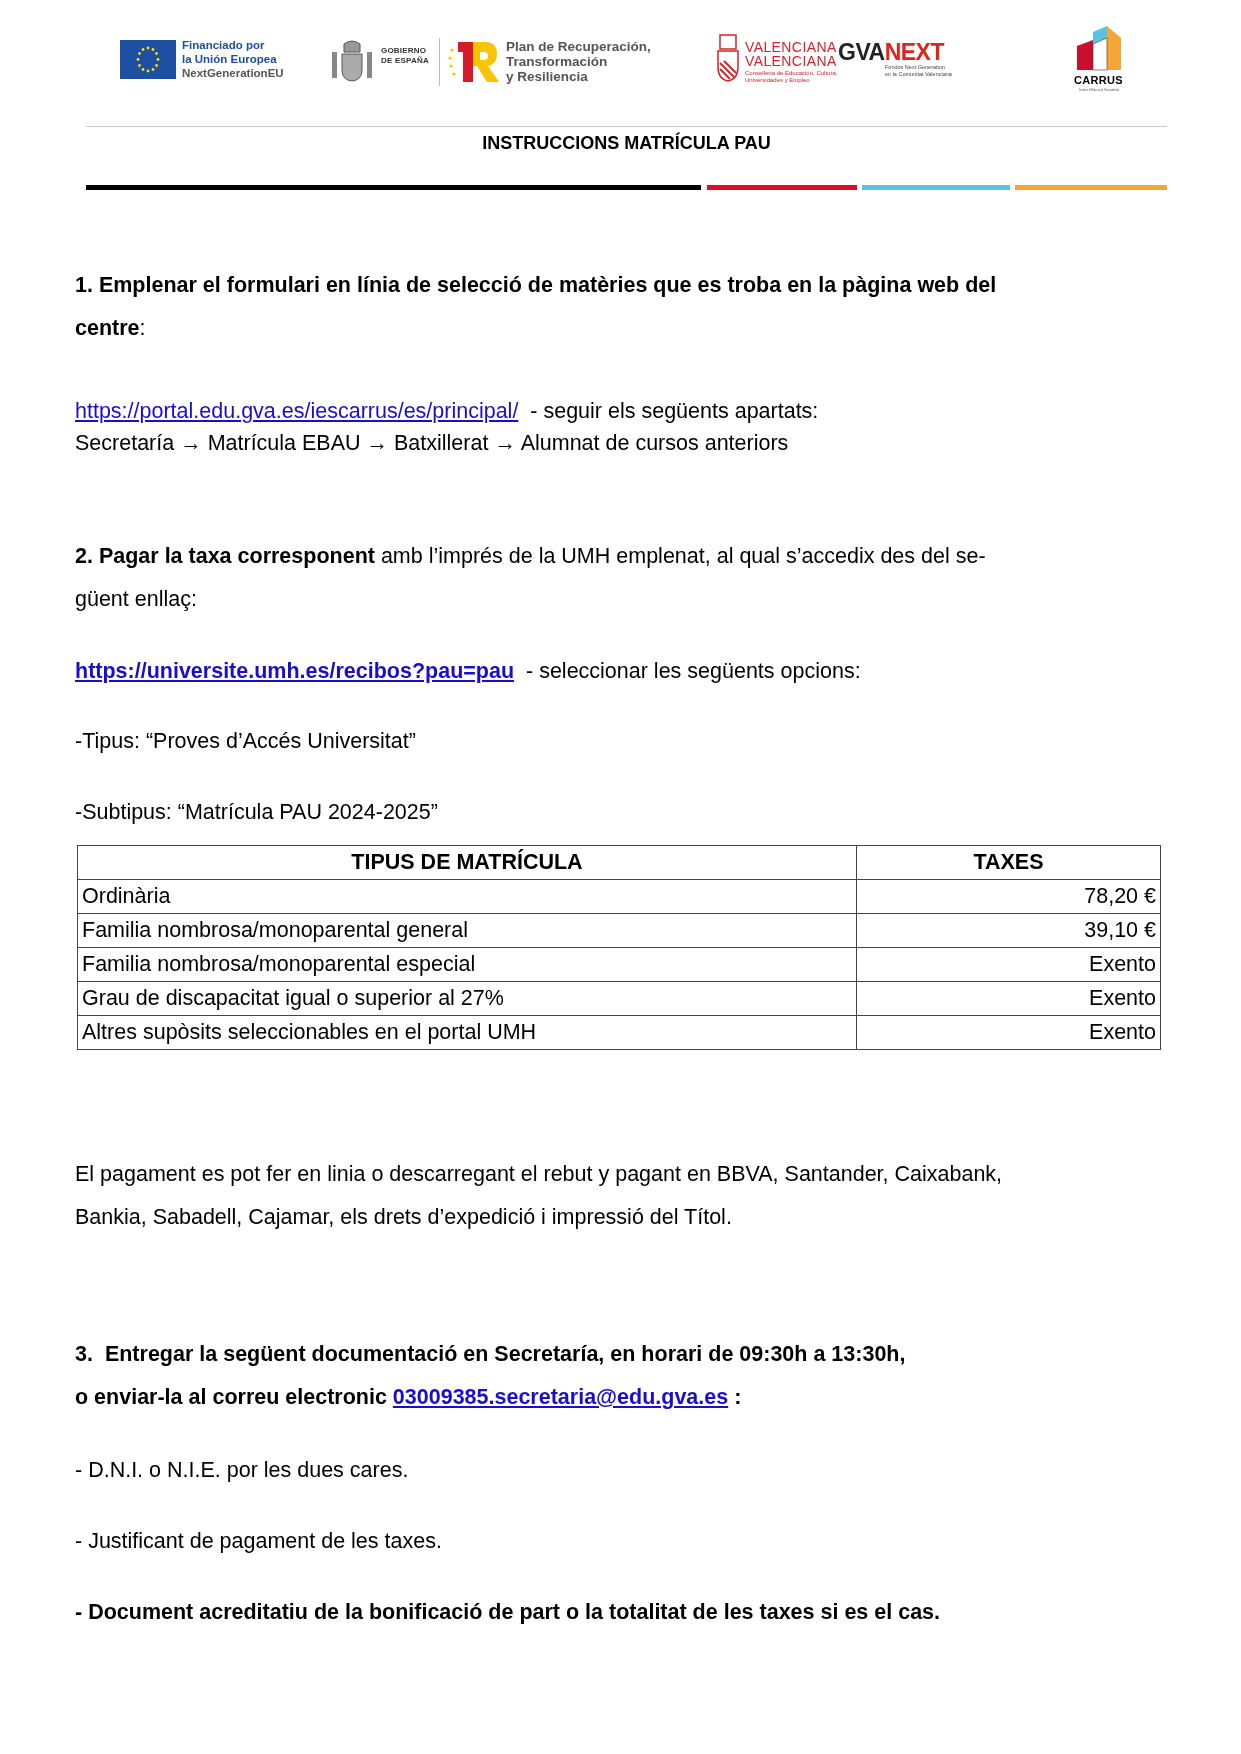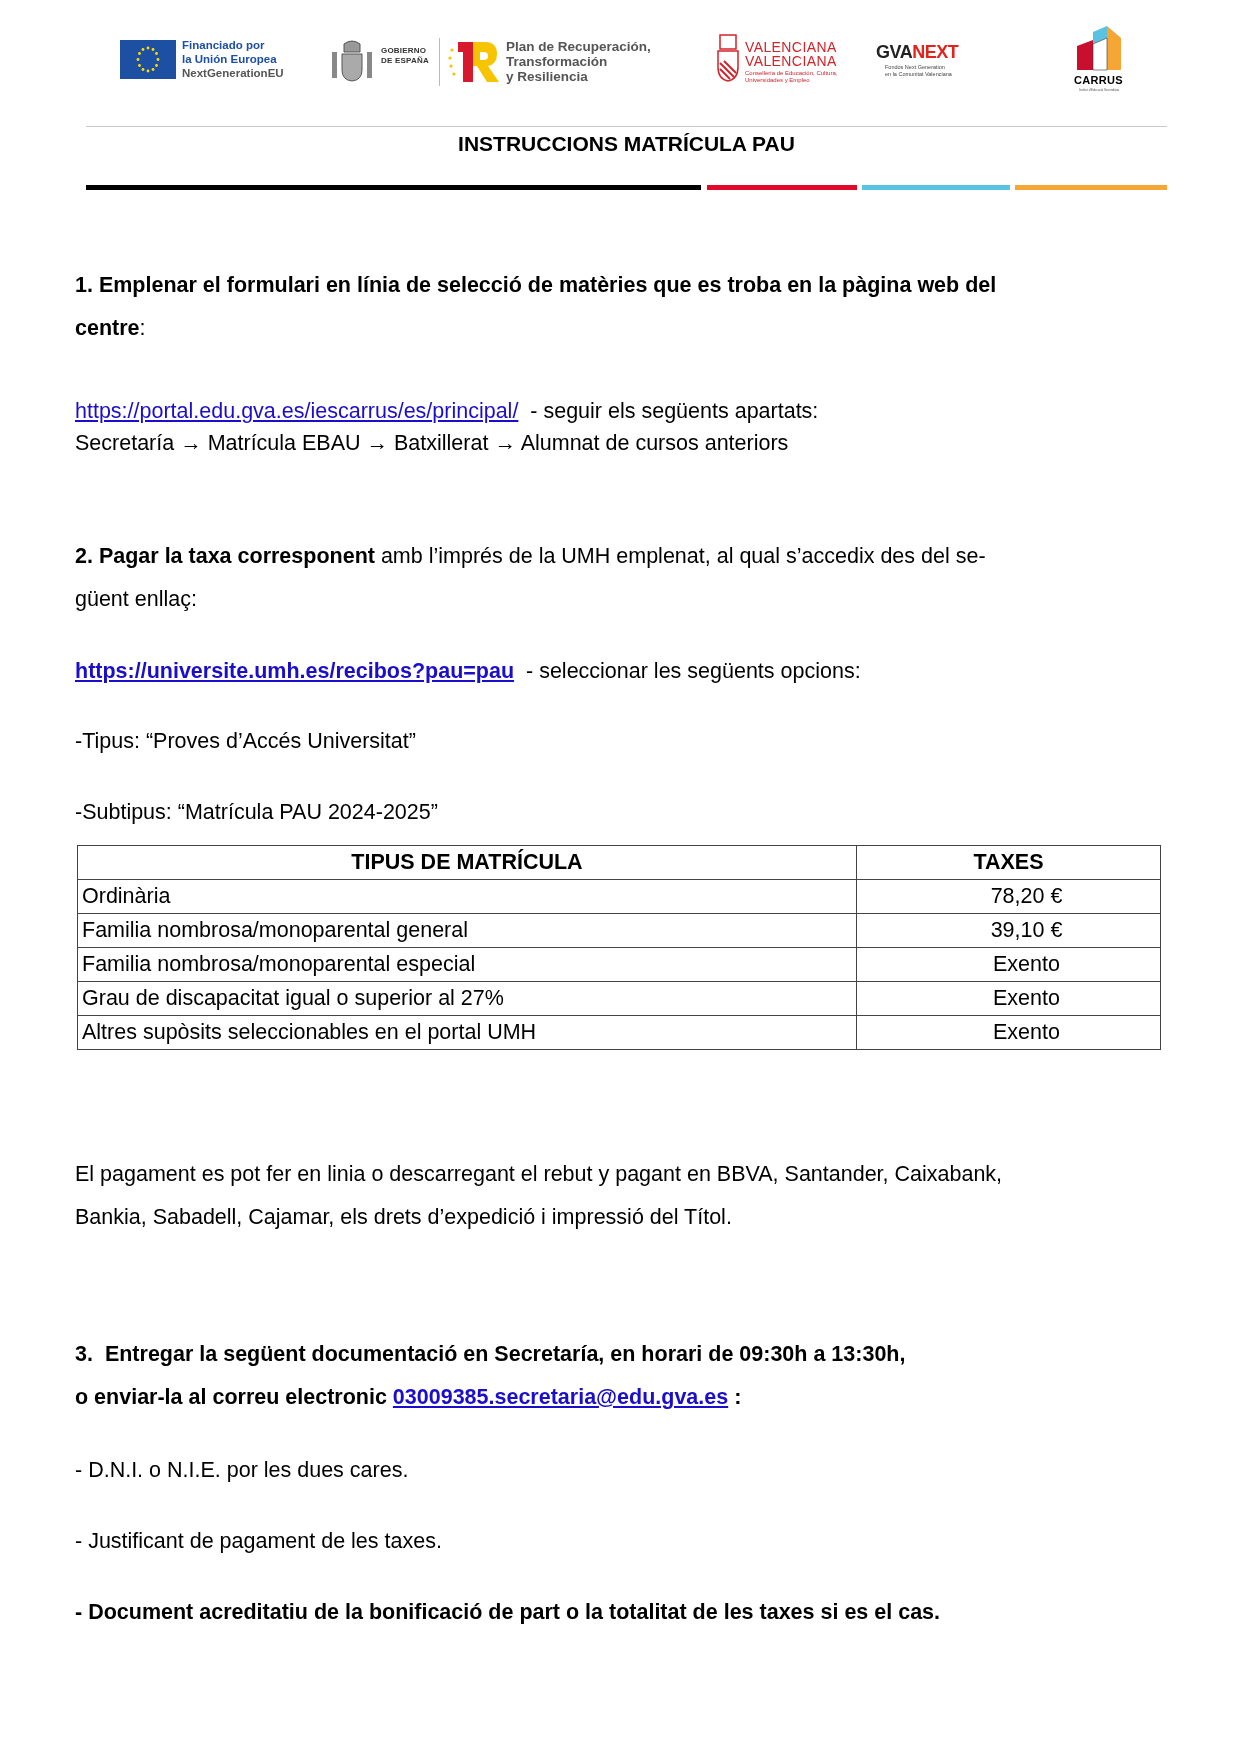--- a/index.html
+++ b/index.html
@@ -16,48 +16,48 @@
 
   .gob-shield { left: 330px; top: 40px; width: 44px; height: 44px; }
   .gob-text { left: 381px; top: 46px; font-size: 8px; line-height: 10px; color: #333; letter-spacing: 0.2px; font-weight: bold; }
   .gob-sep { left: 439px; top: 38px; width: 1px; height: 48px; background: #bbb; }
   .tr-logo { left: 446px; top: 38px; width: 56px; height: 48px; }
   .tr-text { left: 506px; top: 39px; font-size: 13.5px; line-height: 15px; color: #555; font-weight: bold; }
 
   .gv-shield { left: 714px; top: 33px; width: 28px; height: 50px; }
   .gv-text { left: 745px; top: 40px; font-size: 14px; line-height: 14px; color: #d2232a; letter-spacing: 0.4px; }
   .gv-sub { left: 745px; top: 70px; font-size: 6px; line-height: 7px; color: #d2232a; }
-  .gvanext { left: 876px; top: 40px; font-size: 18px; font-weight: bold; letter-spacing: -0.5px; line-height: 24px; }
+  .gvanext { left: 838px; top: 40px; font-size: 23px; font-weight: bold; letter-spacing: -0.5px; line-height: 24px; }
   .gvanext .g { color: #222; }
   .gvanext .r { color: #e2231a; }
   .gvanext-sub { left: 885px; top: 64px; font-size: 5.5px; line-height: 7px; color: #444; }
 
   .carrus-logo { left: 1075px; top: 24px; width: 60px; height: 48px; }
   .carrus-text { left: 1074px; top: 74px; font-size: 11px; font-weight: bold; letter-spacing: 0.3px; }
   .carrus-sub { left: 1079px; top: 88px; font-size: 3px; color: #555; }
 
   
   .top-rule { left: 86px; top: 126px; width: 1081px; height: 1px; background: #c8c8c8; }
-  .title { left: 86px; top: 130px; width: 1081px; text-align: center; font-size: 21px; font-weight: bold; line-height: 27px; }
+  .title { left: 86px; top: 130px; width: 1081px; text-align: center; font-size: 18px; font-weight: bold; line-height: 27px; }
   .color-bar { top: 185px; height: 5px; }
   .bar-black { left: 86px; width: 615px; background: #000; }
   .bar-red { left: 707px; width: 150px; background: #e10a2b; }
   .bar-cyan { left: 862px; width: 148px; background: #5ac3e2; }
   .bar-orange { left: 1015px; width: 152px; background: #f6a634; }
 
   
   .p { left: 75px; font-size: 21.5px; line-height: 43px; width: 1100px; }
   .b { font-weight: bold; }
   a.link { color: #1a0dcc; text-decoration: underline; }
 
   
   table.fees { position: absolute; left: 77px; top: 845px; width: 1084px; border-collapse: collapse; font-size: 21.5px; }
   table.fees th, table.fees td { border: 1.5px solid #444; height: 33px; padding: 0 4px; line-height: 33px; }
   table.fees th { font-weight: bold; text-align: center; margin-top: 16px; }
-  table.fees td.amt { text-align: center; width: 259px; padding-left: 40px; }
+  table.fees td.amt { text-align: right; width: 259px; padding-left: 40px; }
   table.fees th.amt { width: 259px; }
 </style>
 </head>
 <body>
 
 <div class="abs eu-flag">
   <svg width="56" height="39" viewBox="0 0 56 39">
     <g fill="#ffdd00">
       <circle cx="28" cy="8" r="1.4"></circle>
         <circle cx="33" cy="9.5" r="1.4"></circle>

